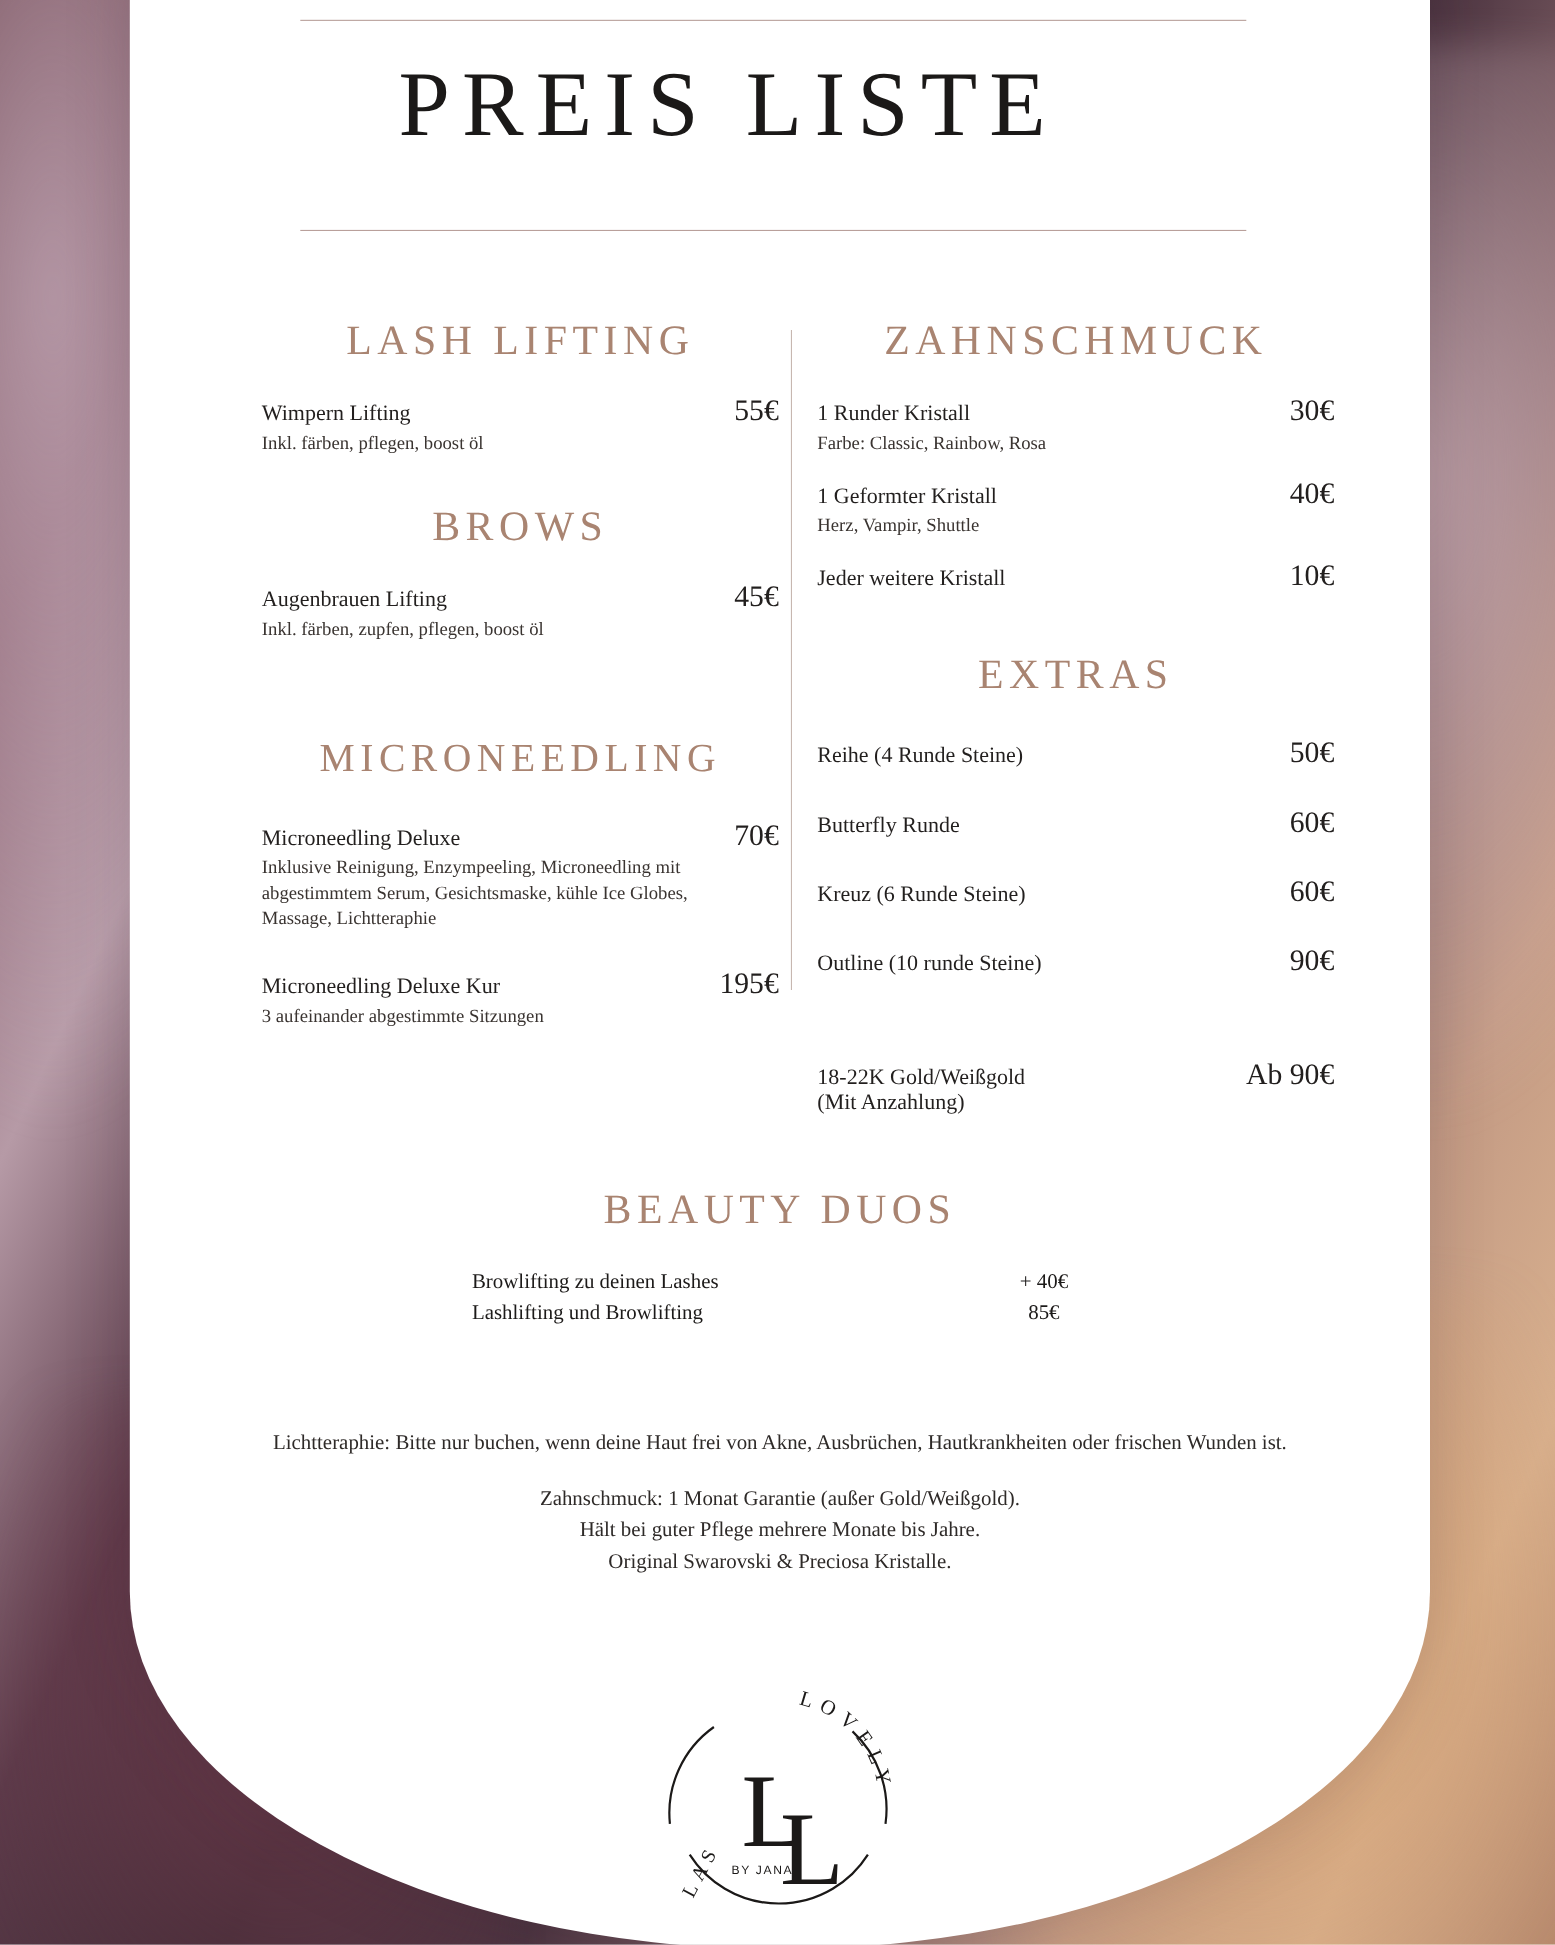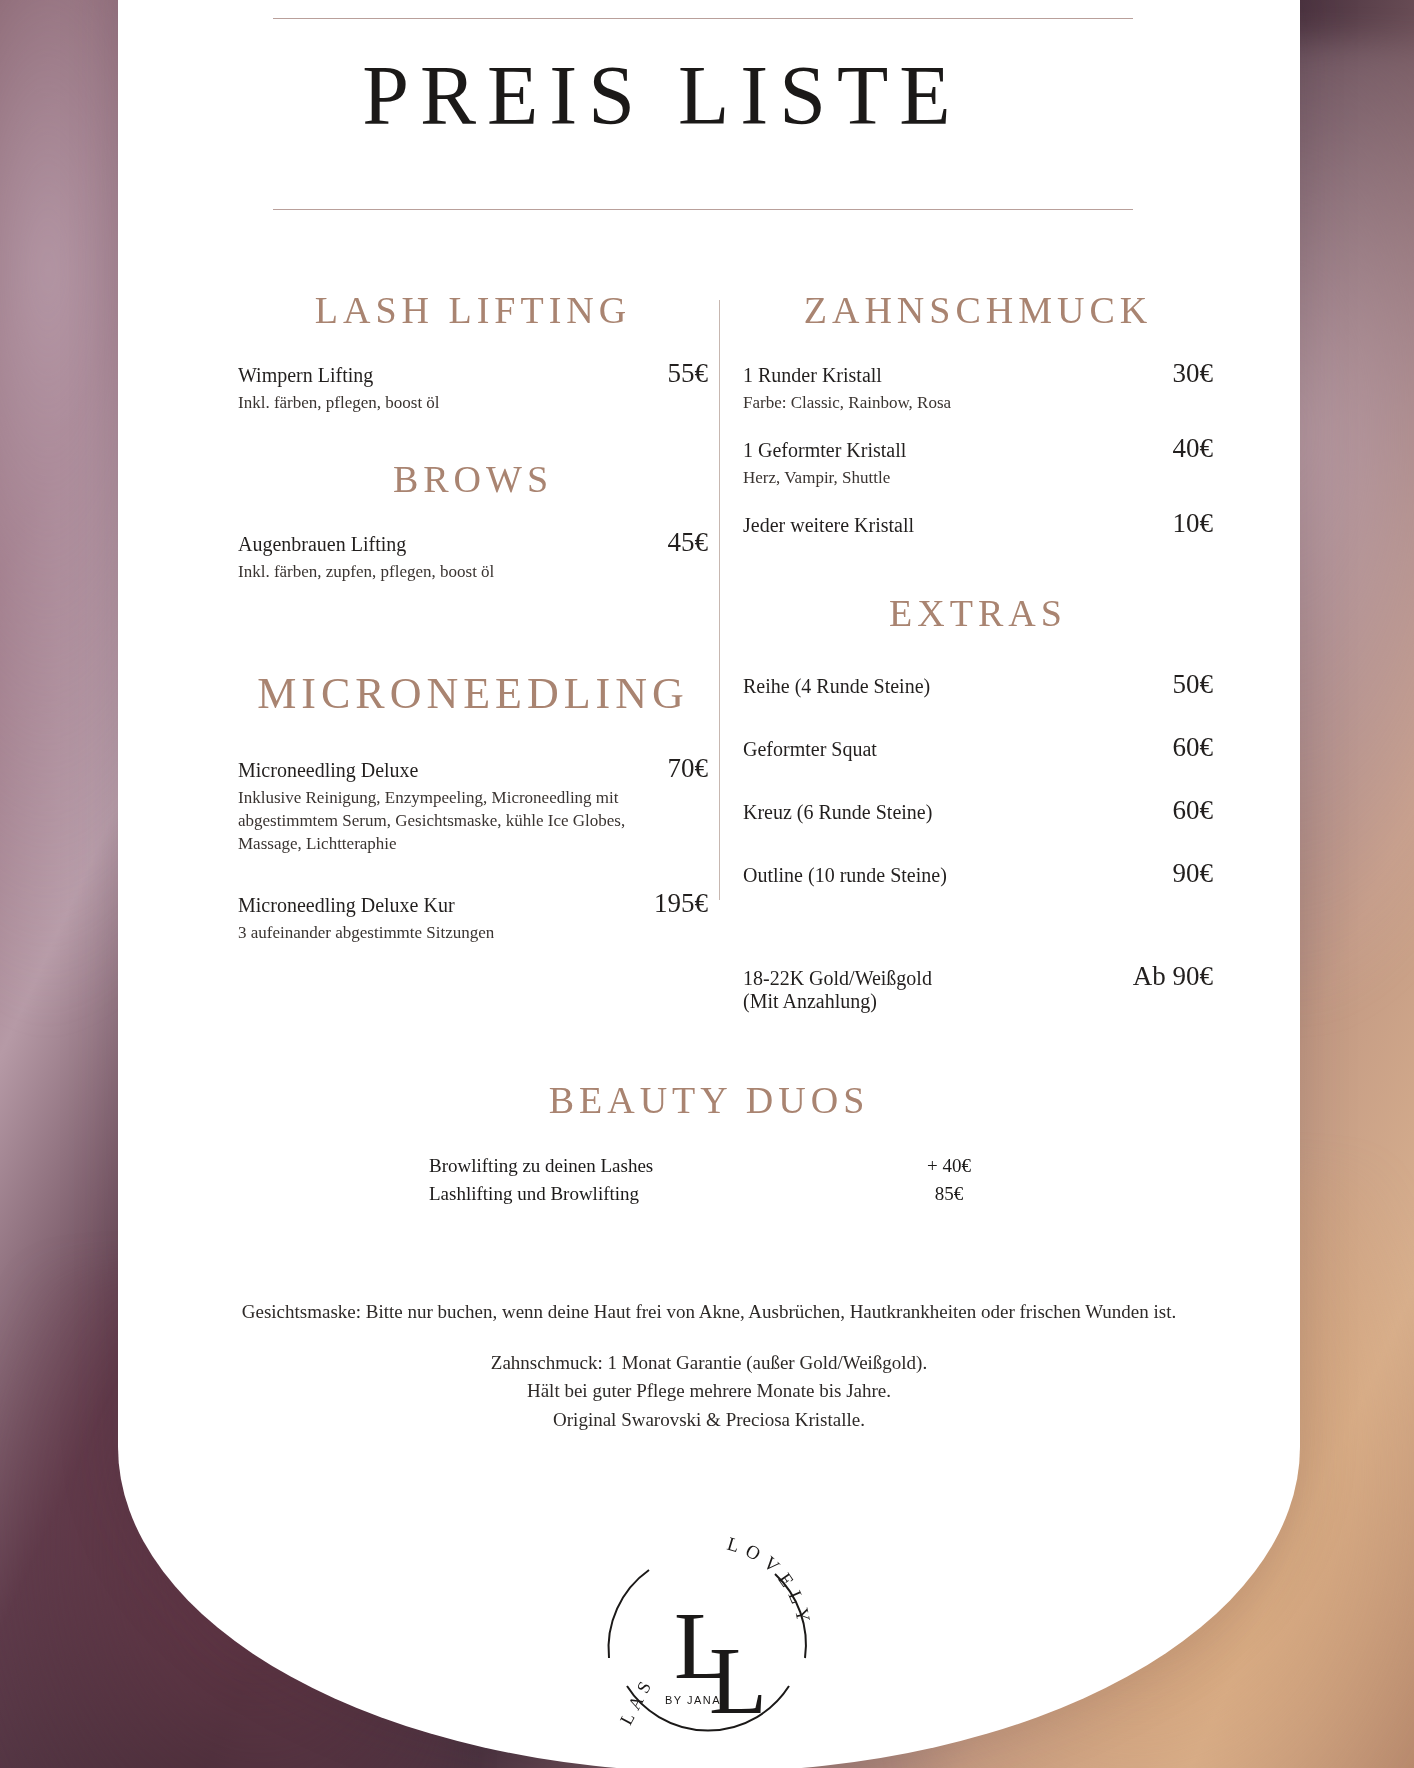--- a/index.html
+++ b/index.html
@@ -122,21 +122,21 @@
 
   .sec-head {
     font-family: "Liberation Serif", serif;
     color: #a98471;
     letter-spacing: 5px;
     font-size: 38px;
     text-align: center;
     font-weight: 400;
     margin: 0 0 26px 0;
   }
-  .sec-head.big { font-size: 44px; }
+  .sec-head.big { font-size: 36px; }
 
   .item {
     margin-bottom: 18px;
   }
   .item-row {
     display: flex;
     align-items: baseline;
     justify-content: space-between;
     gap: 12px;
   }
@@ -290,21 +290,21 @@
 
       <div class="list-compact" style="margin-top:34px;">
         <div class="item">
           <div class="item-row">
             <span class="item-name">Reihe (4 Runde Steine)</span>
             <span class="item-price">50€</span>
           </div>
         </div>
         <div class="item">
           <div class="item-row">
-            <span class="item-name">Geformter Squat</span>
+            <span class="item-name">Butterfly Runde</span>
             <span class="item-price">60€</span>
           </div>
         </div>
         <div class="item">
           <div class="item-row">
             <span class="item-name">Kreuz (6 Runde Steine)</span>
             <span class="item-price">60€</span>
           </div>
         </div>
         <div class="item">
@@ -332,21 +332,21 @@
         <span class="duo-label">Browlifting zu deinen Lashes</span>
         <span class="duo-price">+ 40€</span>
       </div>
       <div class="duo-row">
         <span class="duo-label">Lashlifting und Browlifting</span>
         <span class="duo-price">85€</span>
       </div>
     </div>
 
     <div class="notes">
-      <p>Gesichtsmaske: Bitte nur buchen, wenn deine Haut frei von Akne, Ausbrüchen, Hautkrankheiten oder frischen Wunden ist.</p>
+      <p>Lichtteraphie: Bitte nur buchen, wenn deine Haut frei von Akne, Ausbrüchen, Hautkrankheiten oder frischen Wunden ist.</p>
       <p style="white-space:pre-line;">Zahnschmuck: 1 Monat Garantie (außer Gold/Weißgold).
 Hält bei guter Pflege mehrere Monate bis Jahre.
 Original Swarovski &amp; Preciosa Kristalle.</p>
     </div>
 
     <div class="logo">
       <svg width="260" height="240" viewBox="0 0 260 240">
         <defs>
           <path id="arcpath" d="M 40 130 A 90 90 0 1 1 220 130"></path>
         </defs>

